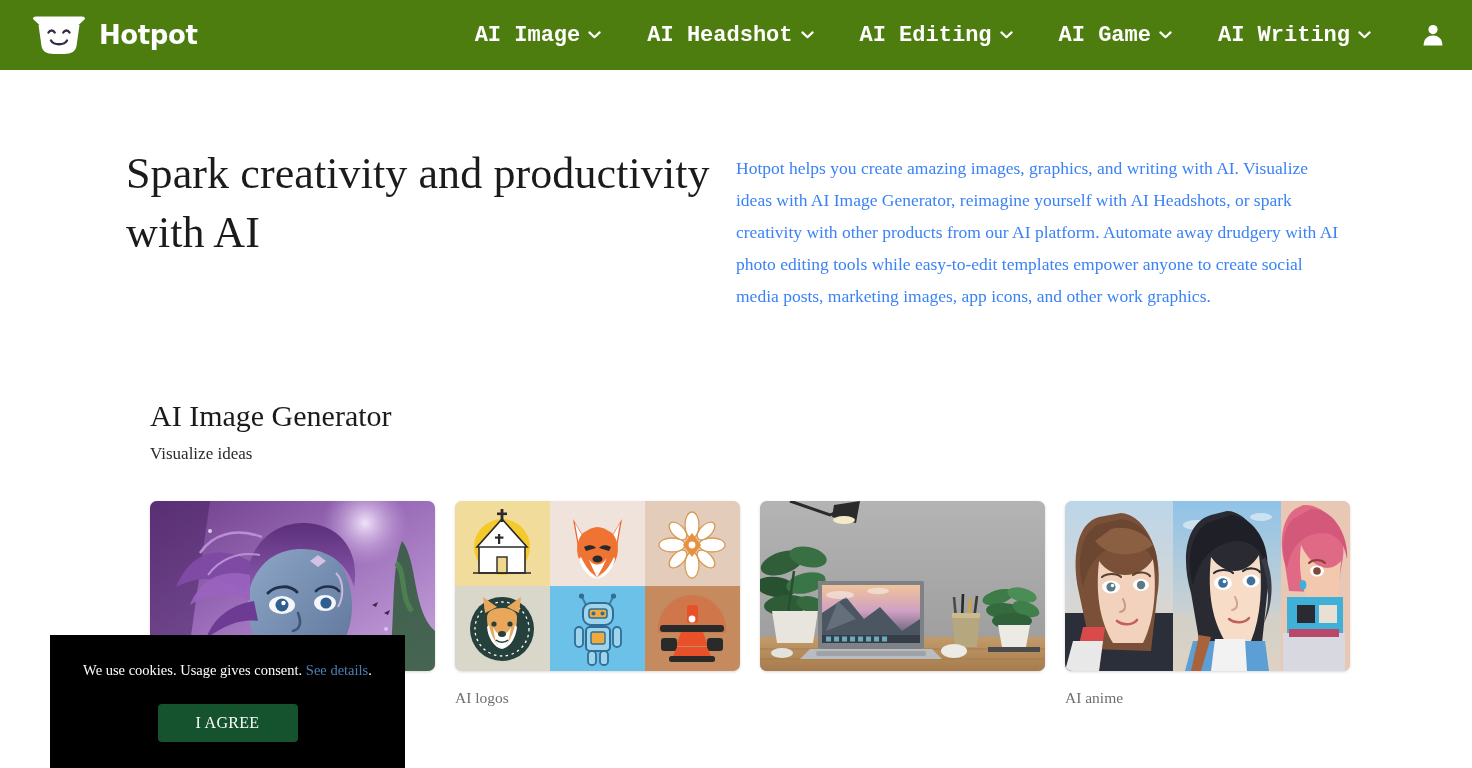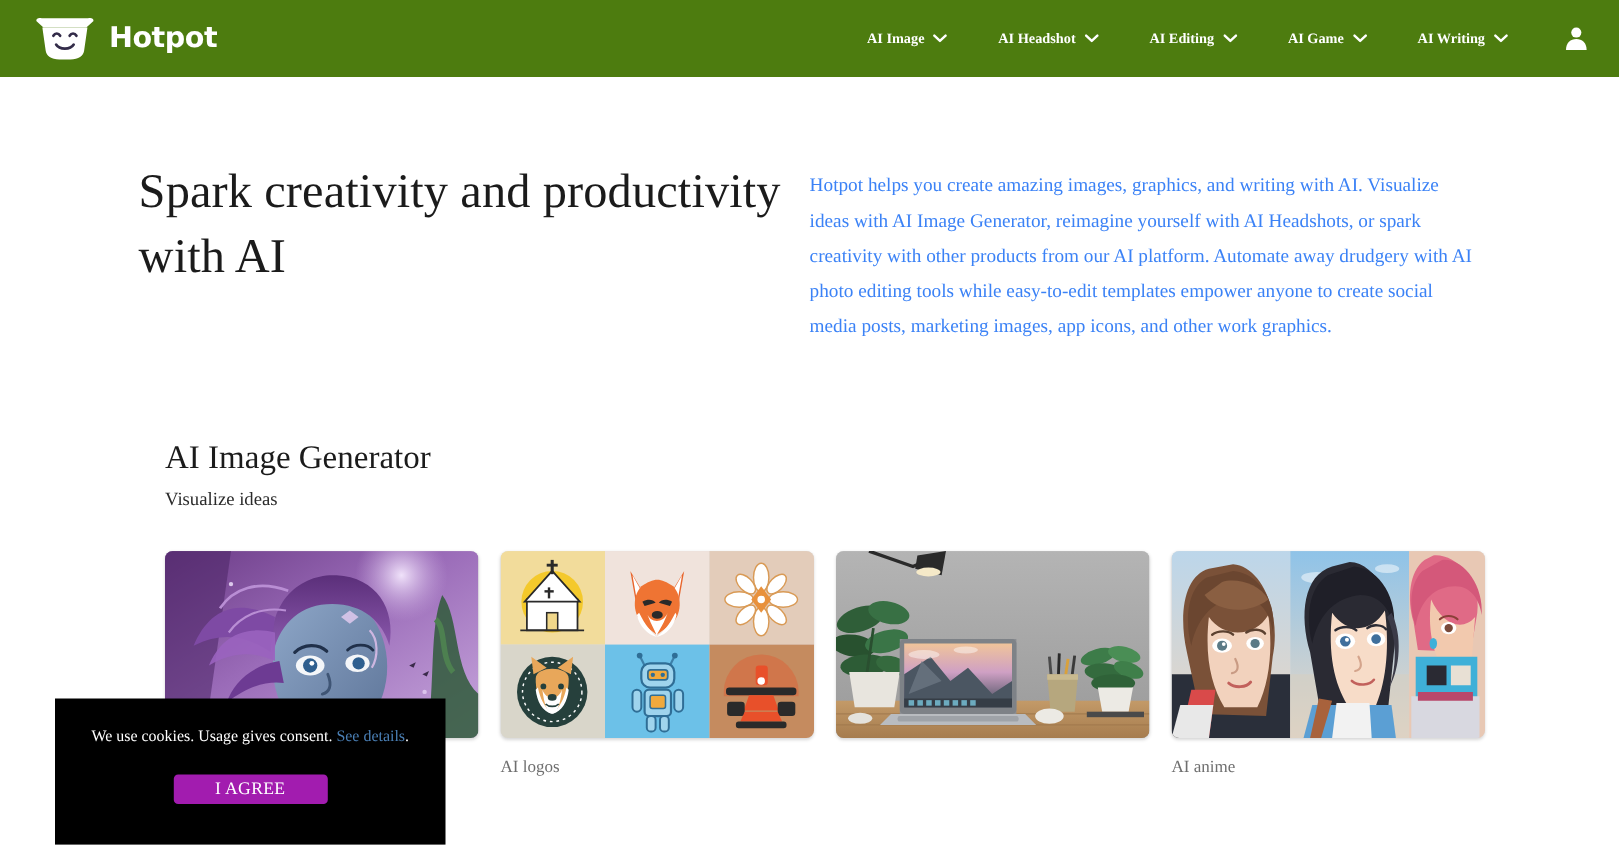--- a/index.html
+++ b/index.html
@@ -43,22 +43,22 @@
     display: flex;
     align-items: center;
     gap: 0px;
     padding-right: 16px;
   }
   .nav-item {
     display: flex;
     align-items: center;
     gap: 8px;
     color: #ffffff;
-    font-family: Liberation Serif, serif;
-    font-size: 13px;
+    font-family: Liberation Mono, monospace;
+    font-size: 22px;
     font-weight: bold;
     padding: 10px 23px;
     cursor: pointer;
     white-space: nowrap;
   }
   .chev { width: 13px; height: 8px; display: block; flex: none; }
   .account-btn {
     width: 46px;
     height: 46px;
     display: flex;
@@ -154,22 +154,22 @@
     width: 100%;
   }
   .cookie-link {
     color: #4a7fb5;
     text-decoration: none;
     cursor: pointer;
   }
   .cookie-btn {
     margin-top: 24px;
     width: 140px;
-    height: 27px;
-    background: #a21caf;
+    height: 38px;
+    background: #14532d;
     border: none;
     border-radius: 4px;
     color: #ffffff;
     font-family: "Liberation Serif", serif;
     font-size: 16px;
     letter-spacing: 0.3px;
     cursor: pointer;
     display: flex;
     align-items: center;
     justify-content: center;

